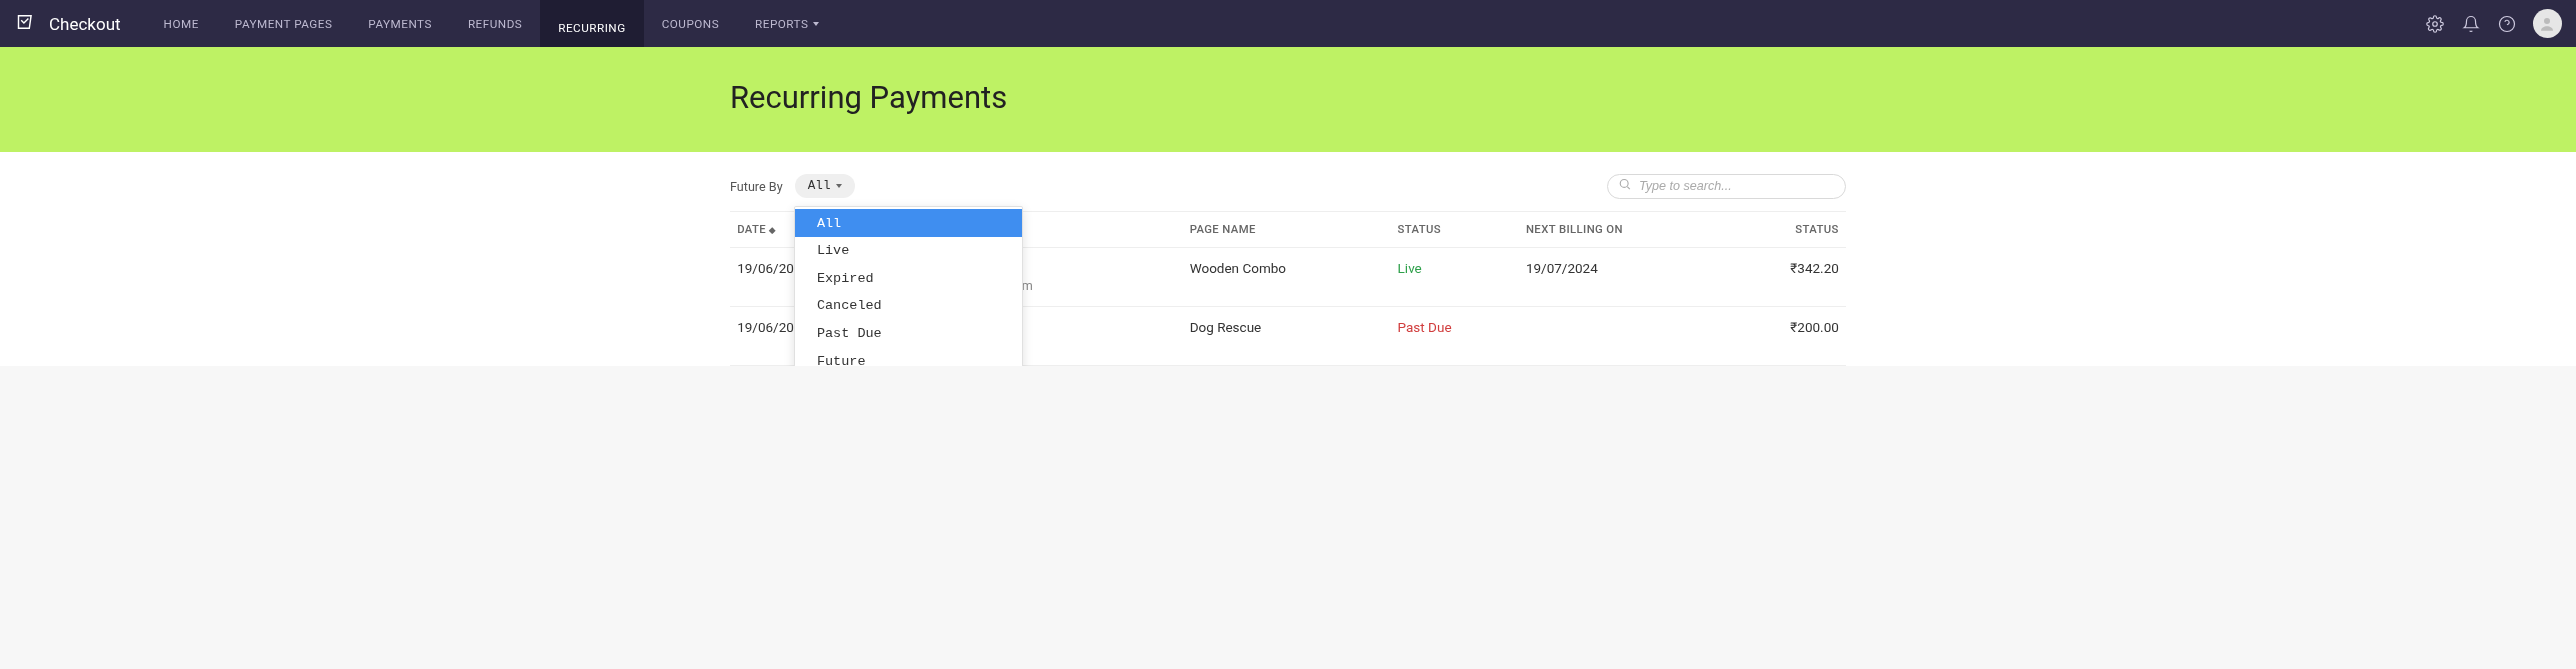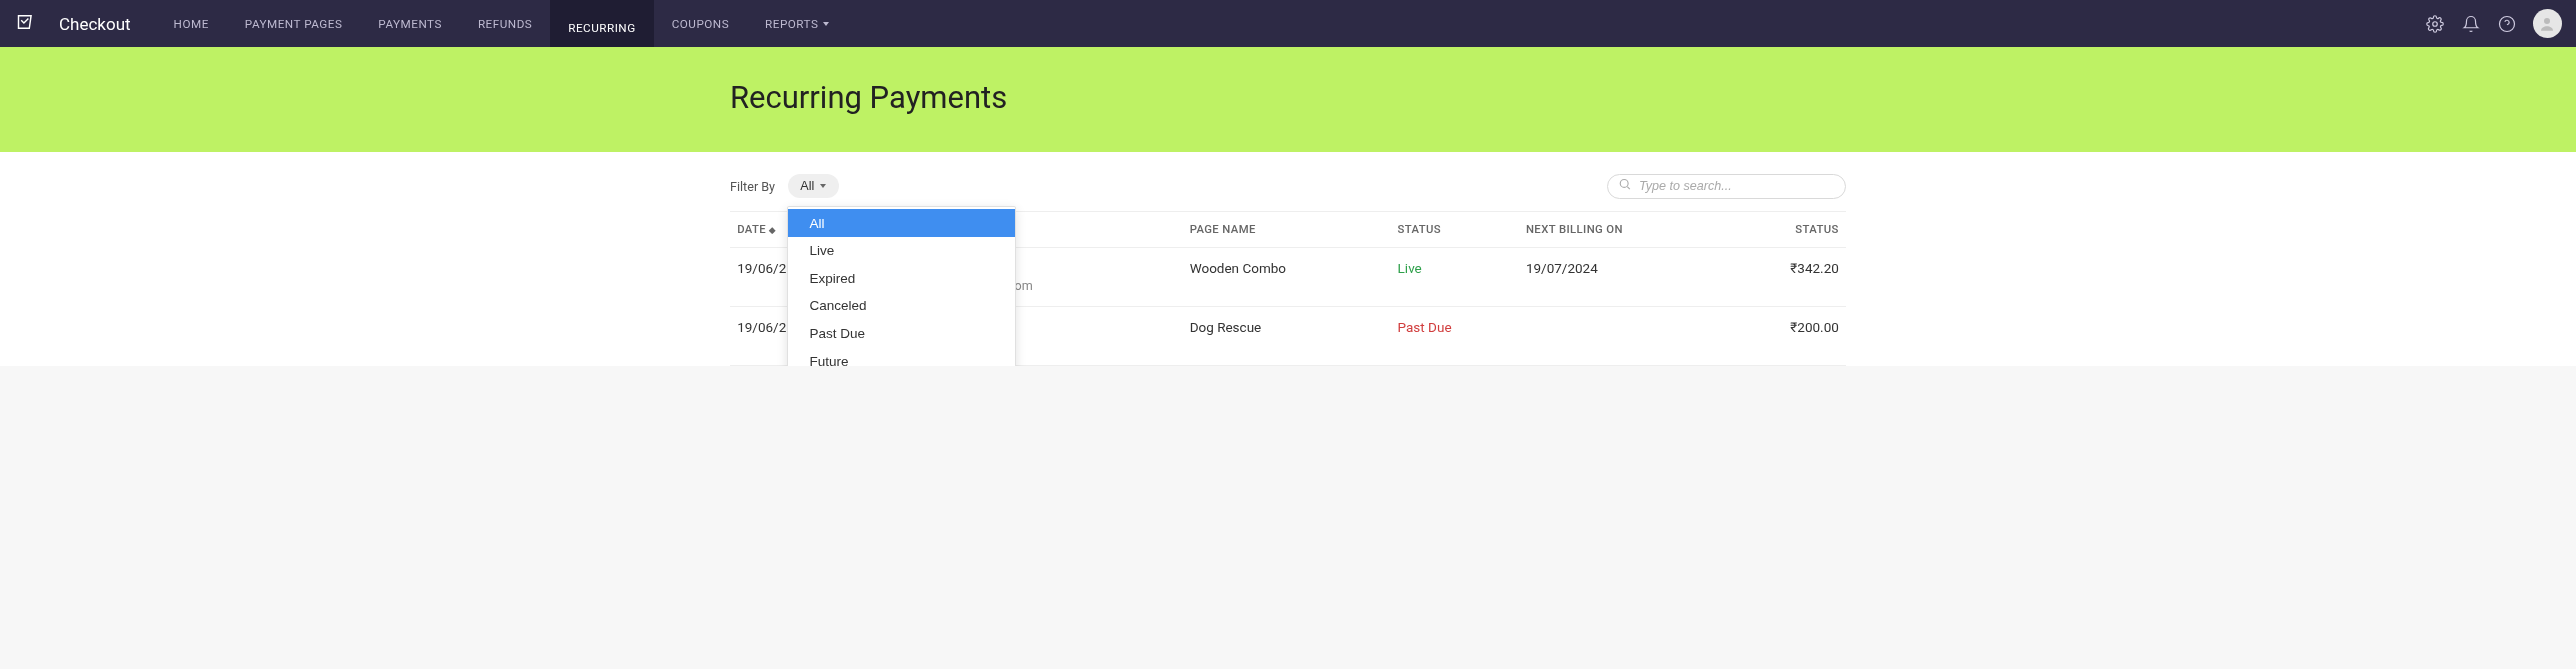--- a/index.html
+++ b/index.html
@@ -8,21 +8,21 @@
     .navbar {
       background: #2d2a45;
       height: 47px;
       display: flex;
       align-items: center;
       padding: 0 14.4px;
     }
     .brand {
       display: flex;
       align-items: center;
-      gap: 23px;
+      gap: 13px;
       color: #fff;
       font-size: 17px;
       font-weight: 400;
       margin-right: 25px;
     }
     .brand-icon { width: 21.6px; height: 21.6px; flex-shrink: 0; }
     .nav-items { display: flex; align-items: center; height: 100%; }
     .nav-item {
       color: #bdb9d0;
       text-transform: uppercase;
@@ -104,20 +104,21 @@
       border: none;
       border-radius: 16px;
       padding: 5.4px 12.6px;
       font-size: 12.6px;
       color: #333;
       display: flex;
       align-items: center;
       gap: 6px;
       cursor: pointer;
       position: relative;
+      font-family: Liberation Mono, monospace;
     }
     .filter-btn .caret {
       width: 0; height: 0;
       border-left: 3.6px solid transparent;
       border-right: 3.6px solid transparent;
       border-top: 4.5px solid #666;
     }
     .dropdown {
       position: absolute;
       top: 32px;
@@ -258,21 +259,21 @@
 
 <div class="page-header">
   <div class="container">
     <h1 class="page-title">Recurring Payments</h1>
   </div>
 </div>
 
 <div class="content">
   <div class="container">
     <div class="toolbar">
-      <span class="filter-label">Filter By</span>
+      <span class="filter-label">Future By</span>
       <button class="filter-btn">
         <span>All</span>
         <span class="caret"></span>
         <div class="dropdown">
           <div class="dropdown-item selected">All</div>
           <div class="dropdown-item">Live</div>
           <div class="dropdown-item">Expired</div>
           <div class="dropdown-item">Canceled</div>
           <div class="dropdown-item">Past Due</div>
           <div class="dropdown-item">Future</div>

